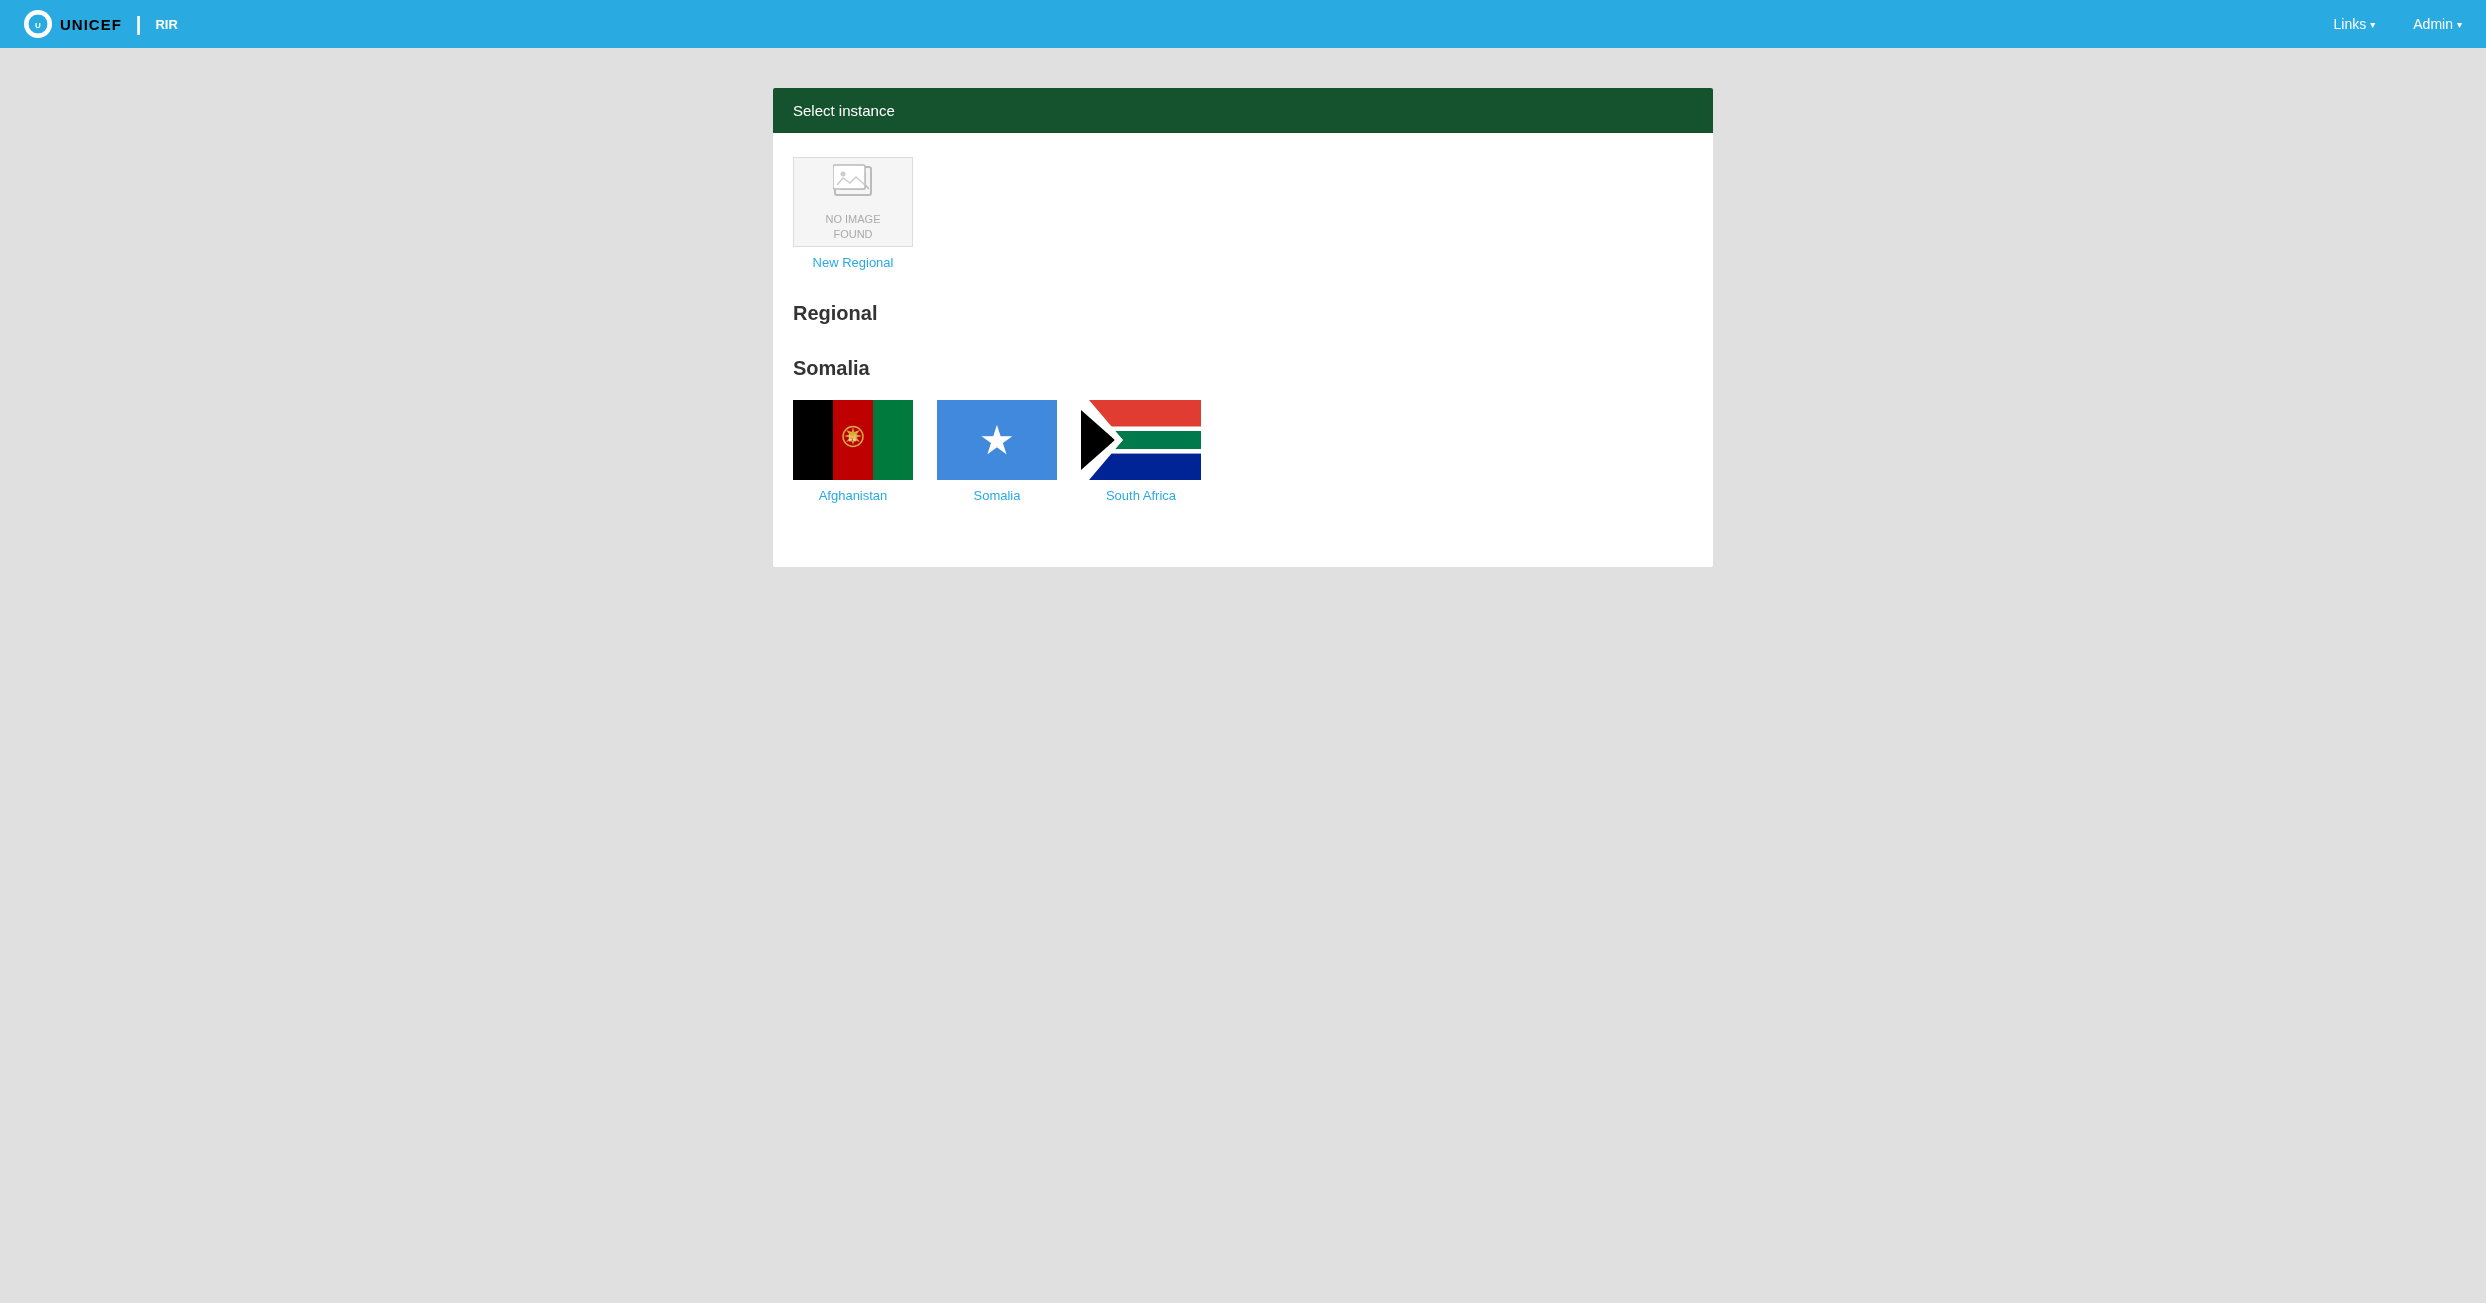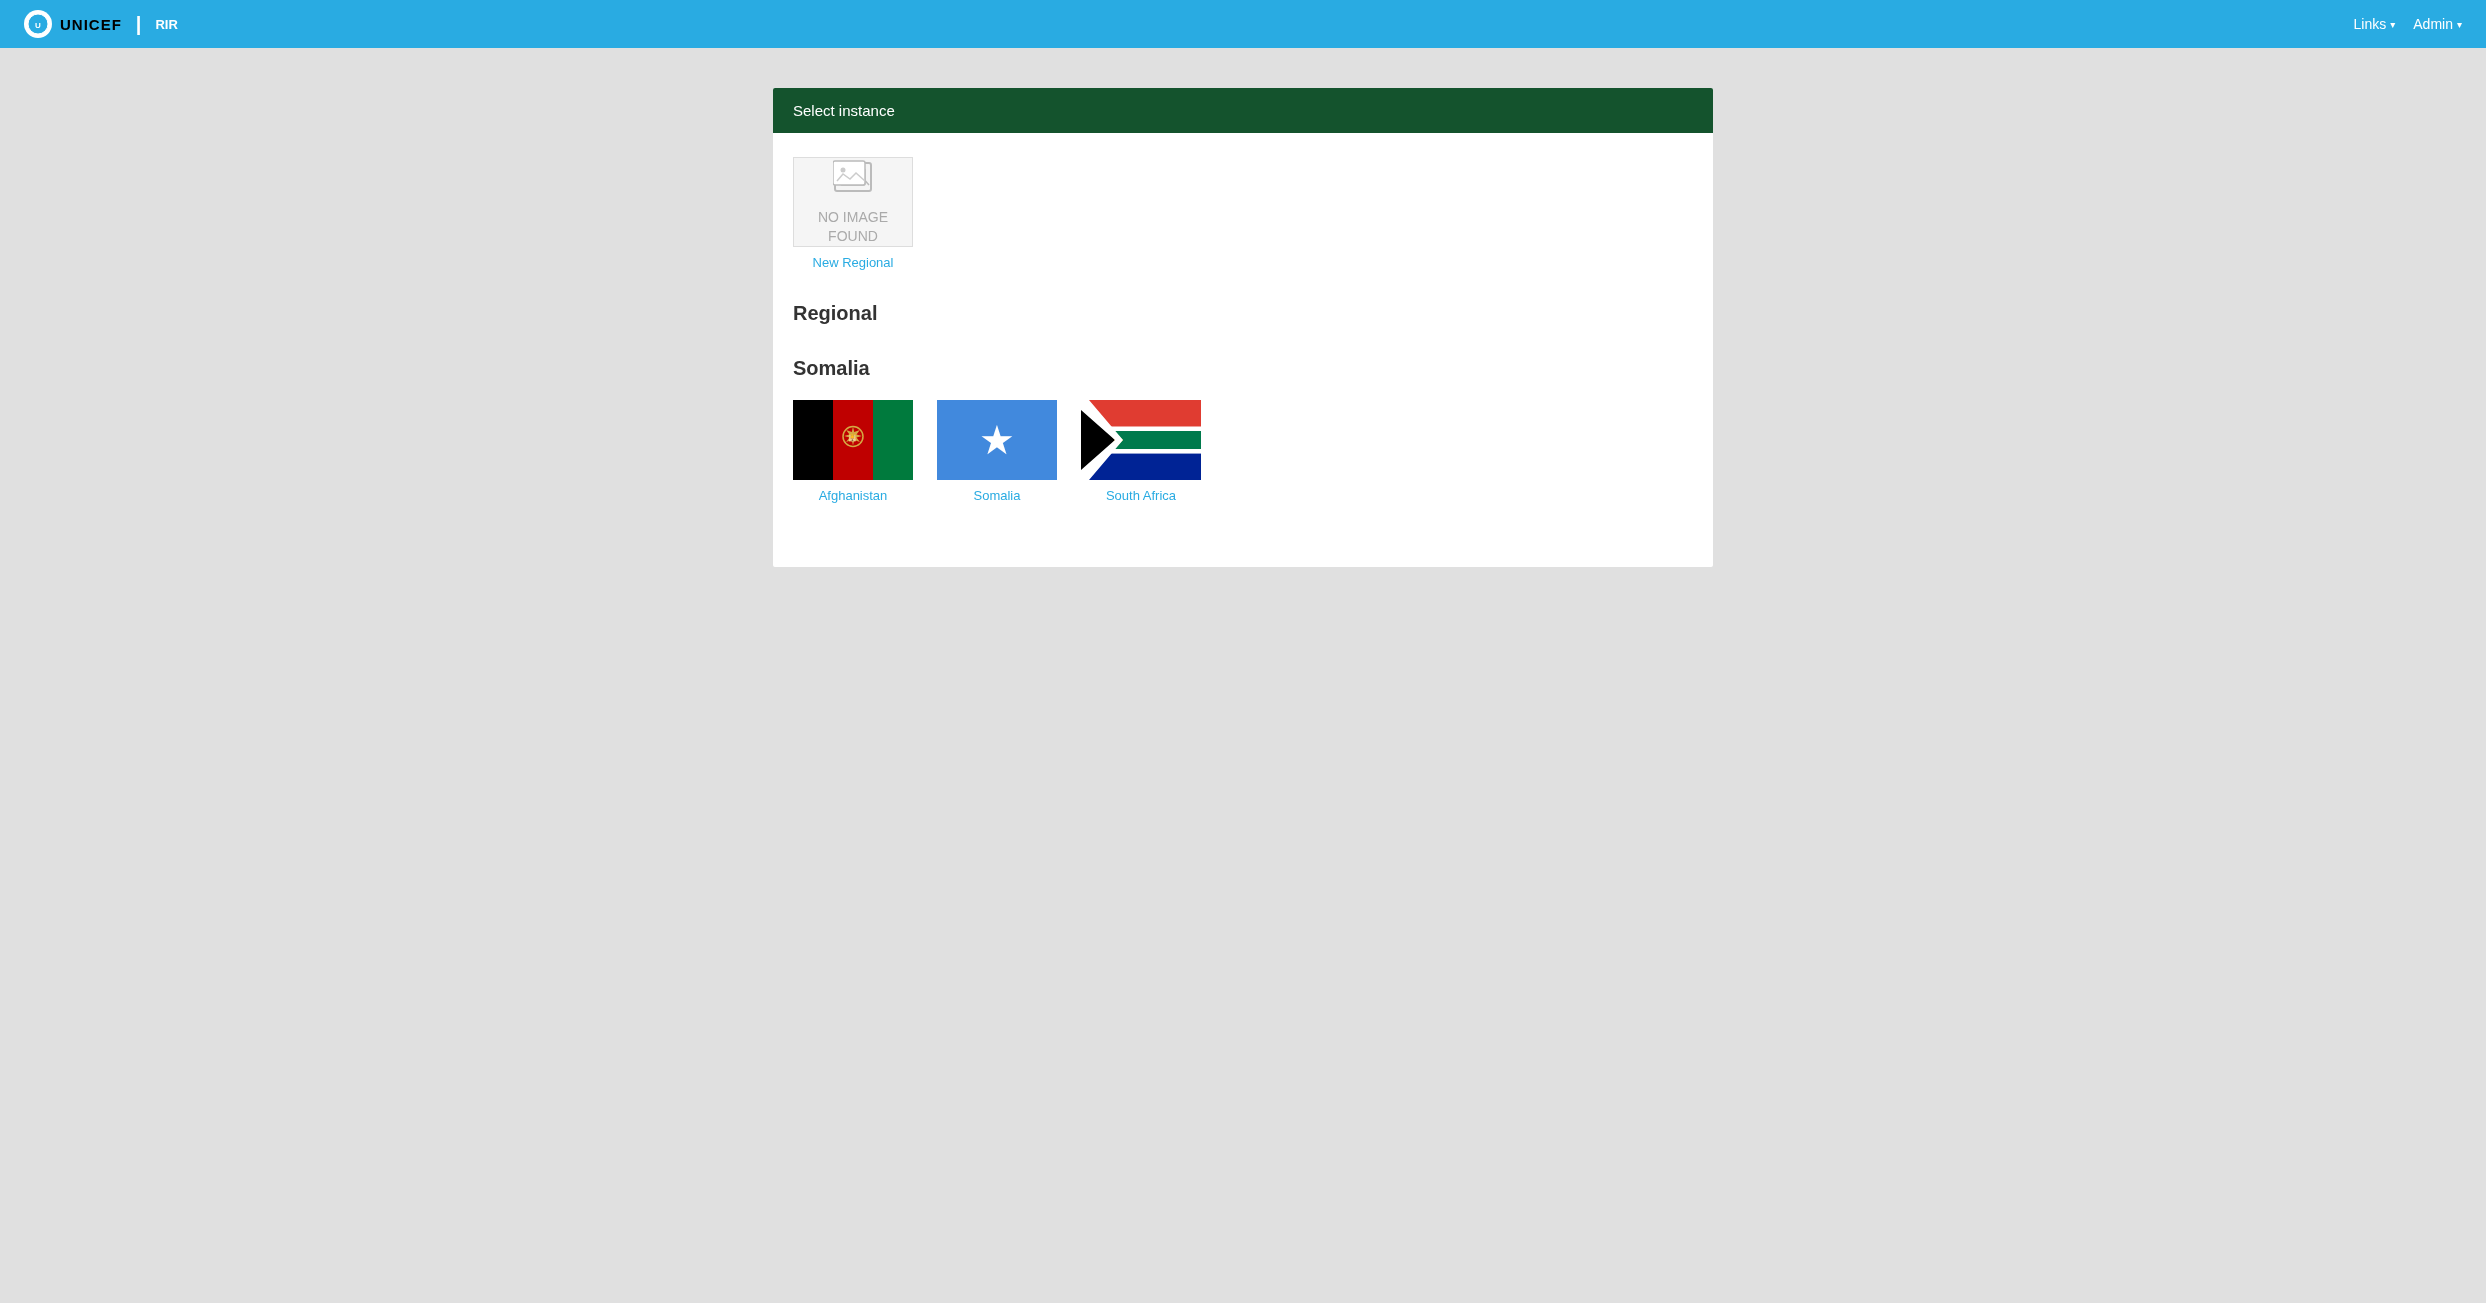--- a/index.html
+++ b/index.html
@@ -48,20 +48,21 @@
       gap: 18px;
       align-items: center;
     }
     .nav-link {
       color: white;
       font-size: 14px;
       cursor: pointer;
       display: flex;
       align-items: center;
       gap: 4px;
+      margin-left: 20px;
     }
     .nav-link .caret {
       font-size: 10px;
     }
 
     
     .main-wrapper {
       display: flex;
       justify-content: center;
       padding: 40px 20px;
@@ -123,21 +124,21 @@
       justify-content: center;
       width: 100%;
       height: 100%;
     }
     .no-image-icon {
       font-size: 36px;
       color: #bbb;
       margin-bottom: 4px;
     }
     .no-image-text {
-      font-size: 14px;
+      font-size: 11px;
       color: #aaa;
       text-align: center;
       line-height: 1.3;
       text-transform: uppercase;
     }
     .instance-label {
       font-size: 13px;
       color: #29abe2;
       text-align: center;
       text-decoration: none;

